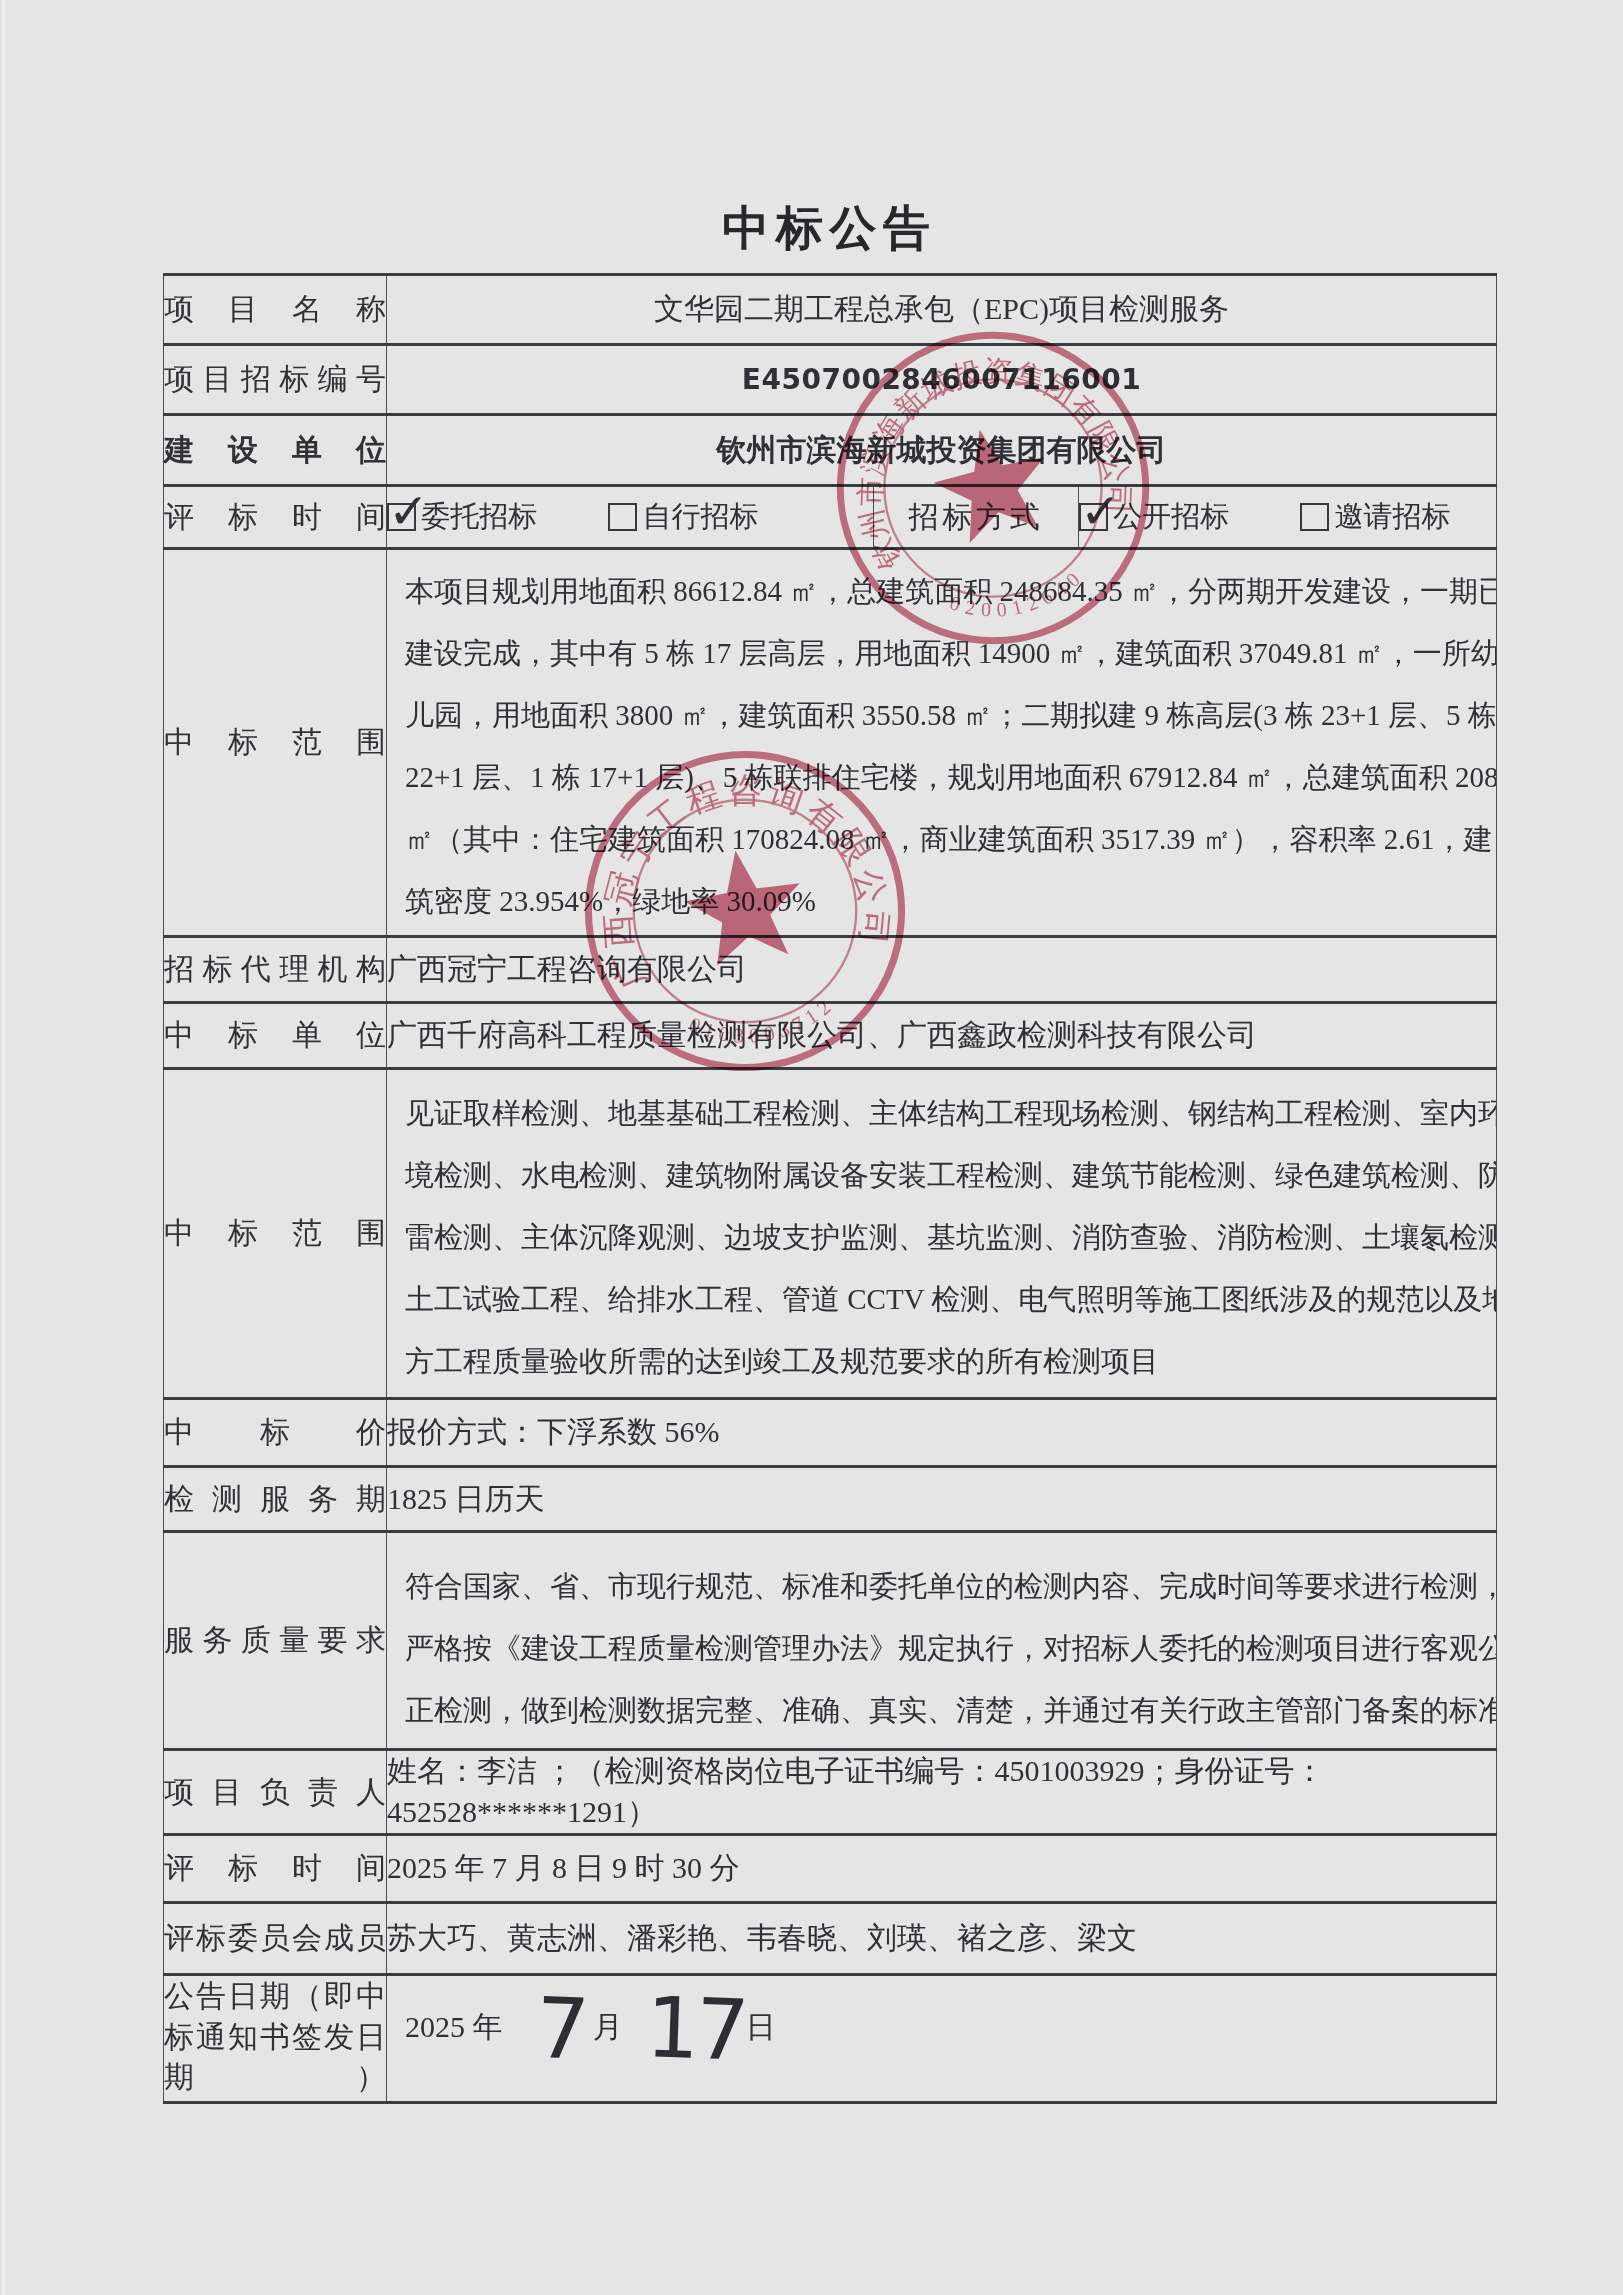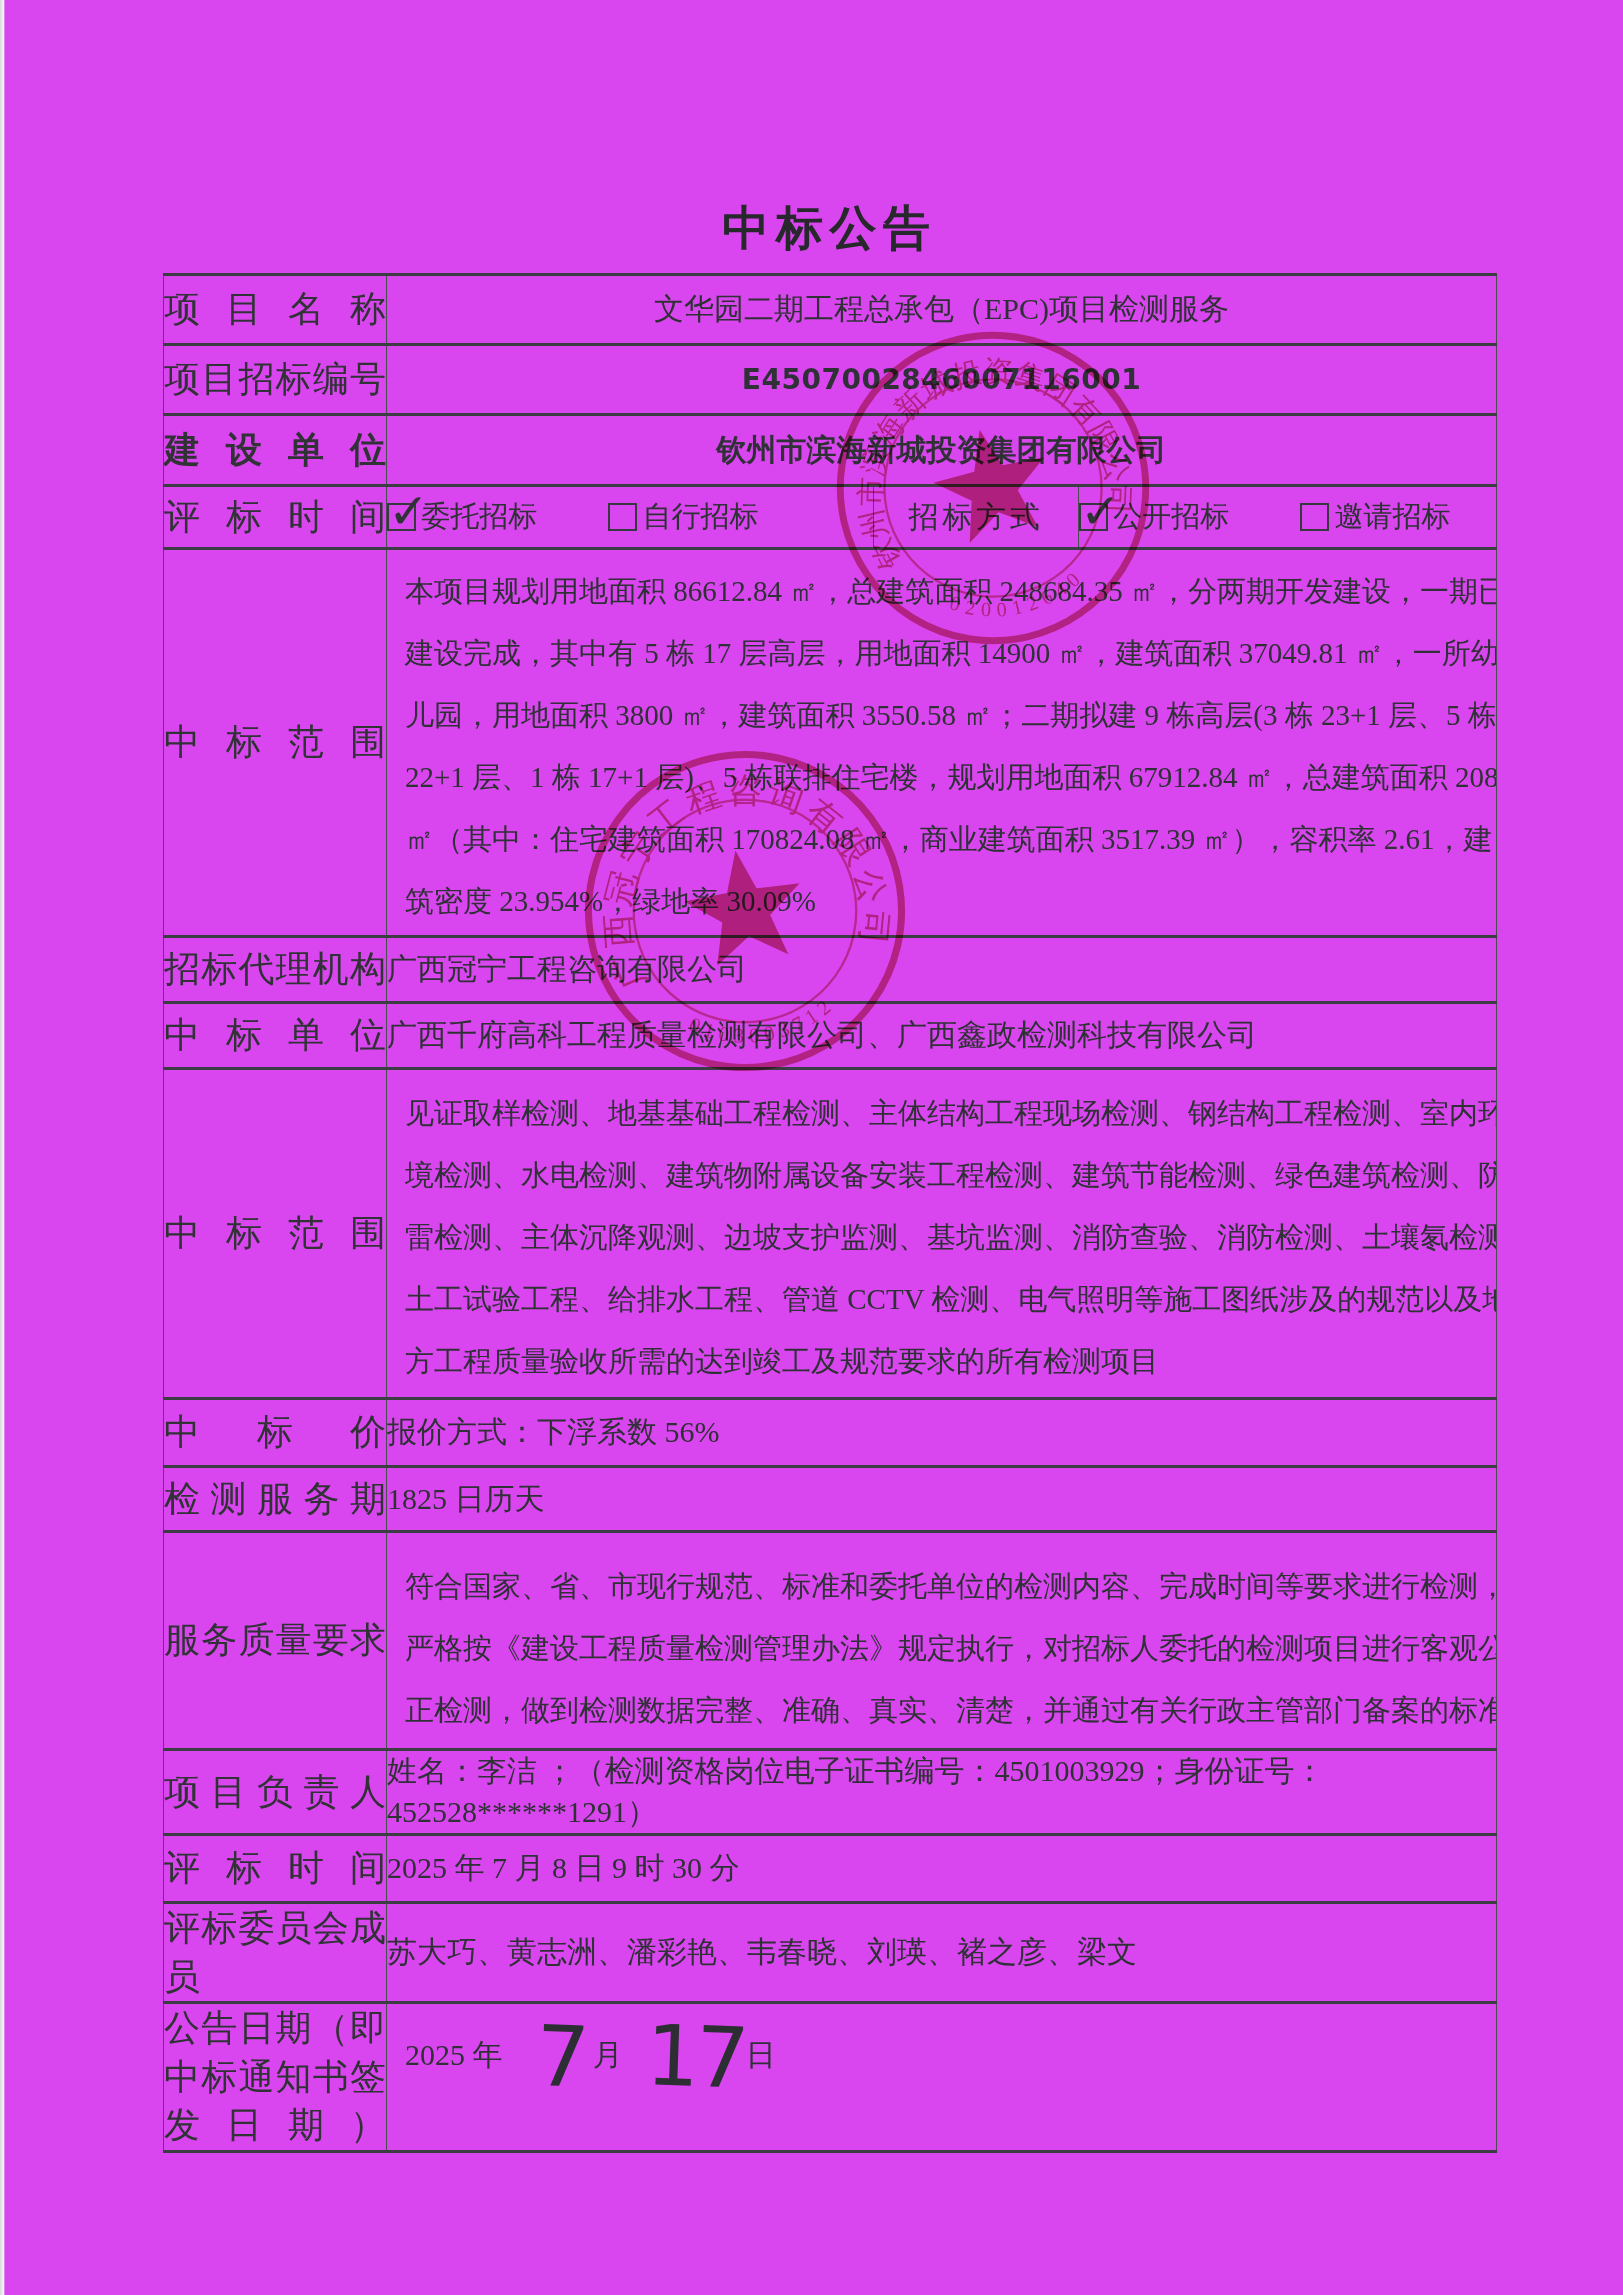--- a/index.html
+++ b/index.html
@@ -1,18 +1,18 @@
 <!DOCTYPE html>
 <html style="font-size:7.5px"><head>
 <meta charset="utf-8">
 <style>
   html,body { margin:0; padding:0; background:#9aa0a6; }
   .page {
     position:relative; width:1623px; height:2295px; margin:0 auto;
-    background:#d946ef; overflow:hidden;
+    background:#e5e5e5; overflow:hidden;
     font-family:"Liberation Serif","DejaVu Serif",serif;
     color:#2f3136;
   }
   .scan-edge {
     position:absolute; left:0; top:0; width:4.7px; height:100%;
     background:linear-gradient(90deg,#d7dbdf,#f3f5f6 70%,rgba(255,255,255,0)); 
   }
   .doc-title {
     position:absolute; left:163px; top:197px; width:1333px;
     text-align:center; font-size:47px; font-weight:bold; letter-spacing:6.6px;
@@ -40,21 +40,21 @@
   tr.rg  > td { height:65px; }
   tr.rh  > td { height:62px; }
   tr.rq  > td { height:215px; }
   tr.ri  > td { height:64px; }
   tr.rj  > td { height:65px; }
   tr.rk  > td { height:69px; }
   tr.rl  > td { height:125px; vertical-align:top; }
 
   td.lbl { padding:0 12.3px; }
   td.lbl .j {
-    display:block; font-size:36px; line-height:1.35;
+    display:block; font-size:30px; line-height:1.35;
     text-align:justify; text-align-last:justify; color:#303236;
   }
   td.ctr { text-align:center; font-size:30px; }
   td.num { font-family:"DejaVu Sans","Liberation Sans",sans-serif; font-weight:bold; font-size:28px; letter-spacing:0.5px; }
   td.lft { text-align:left; padding-left:18px; padding-right:11.3px; font-size:30px; }
   .plines { padding:6.6px 12.3px 0 18px; }
   .pline { line-height:62px; height:62px; white-space:nowrap; font-size:29px; }
   .plines.q { padding-top:14px; }
 
   

